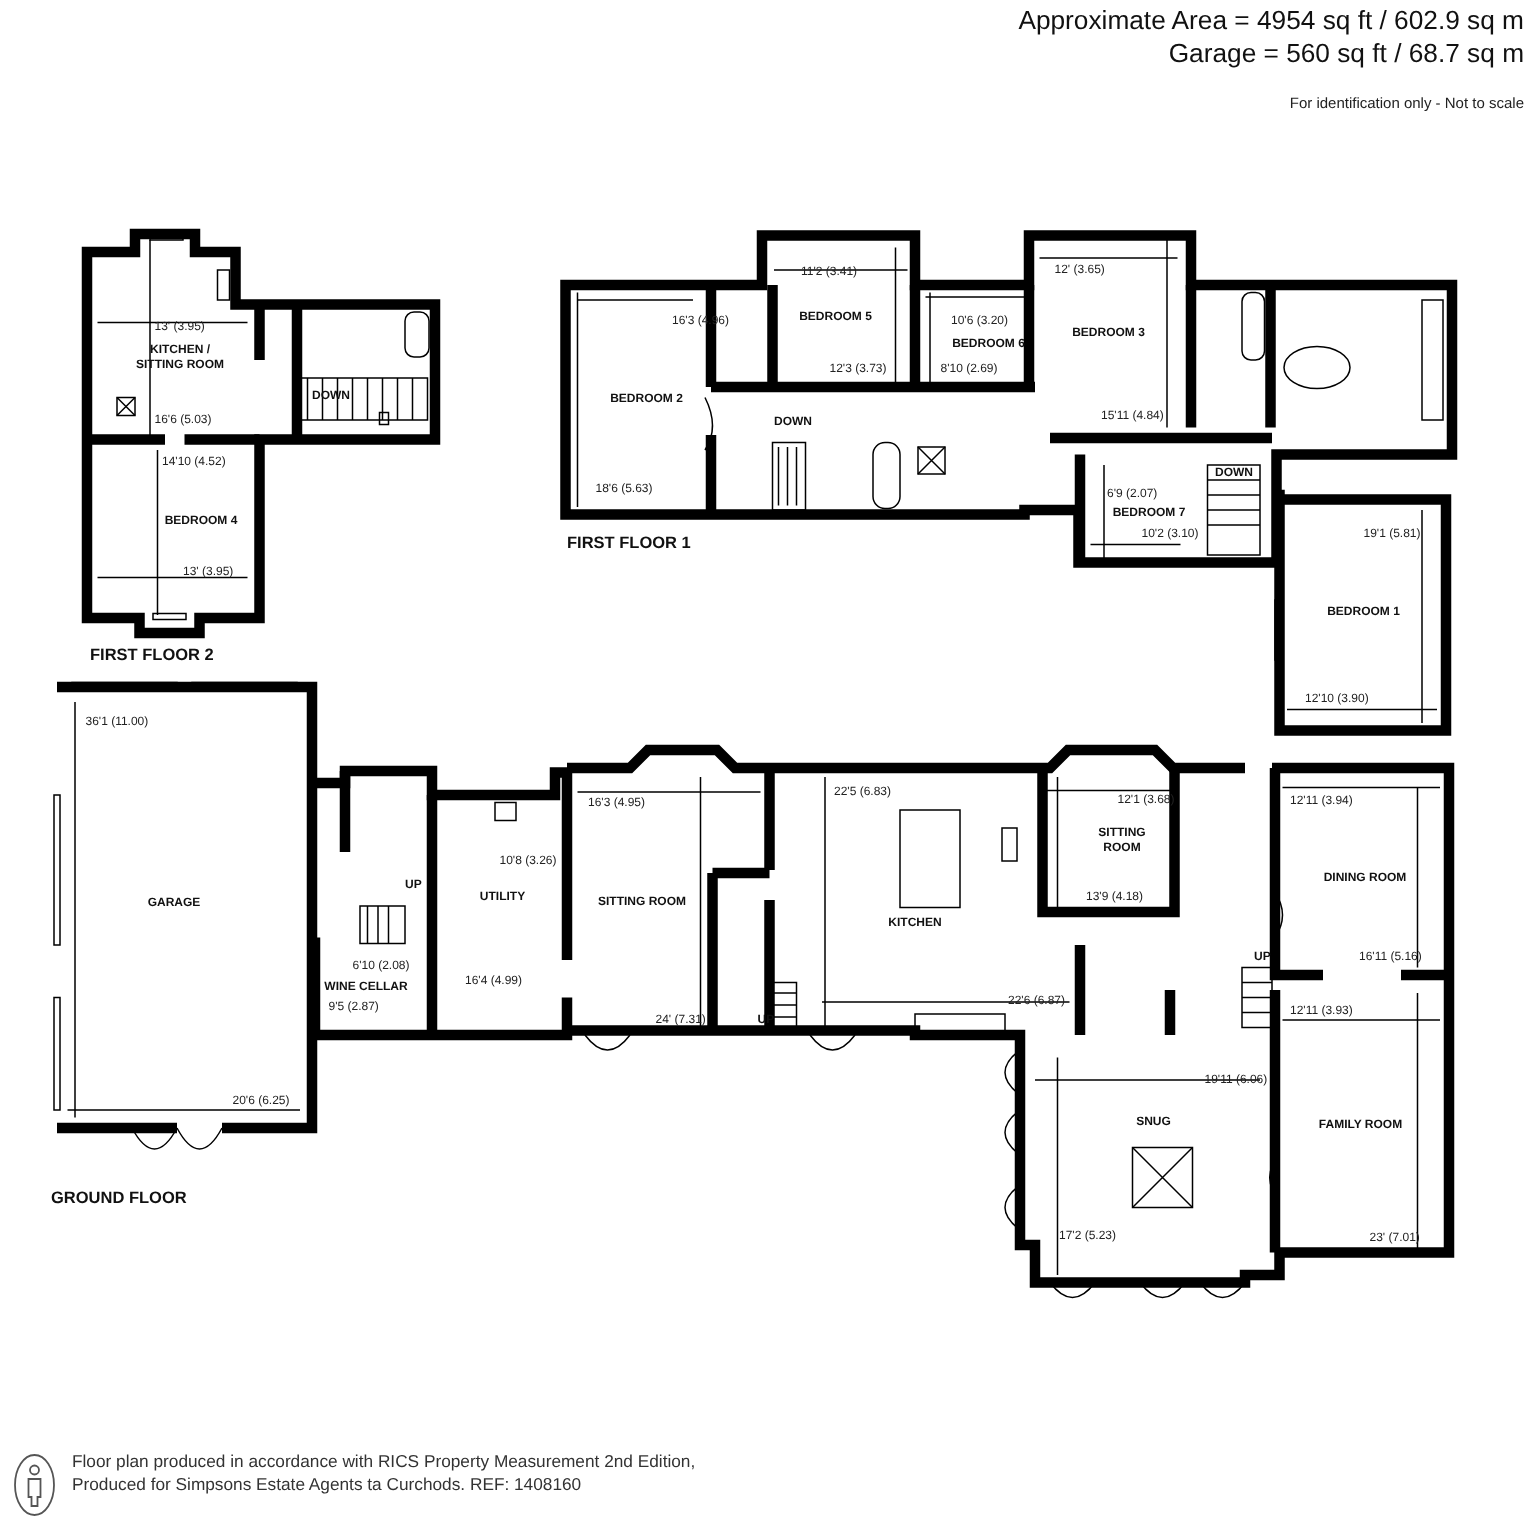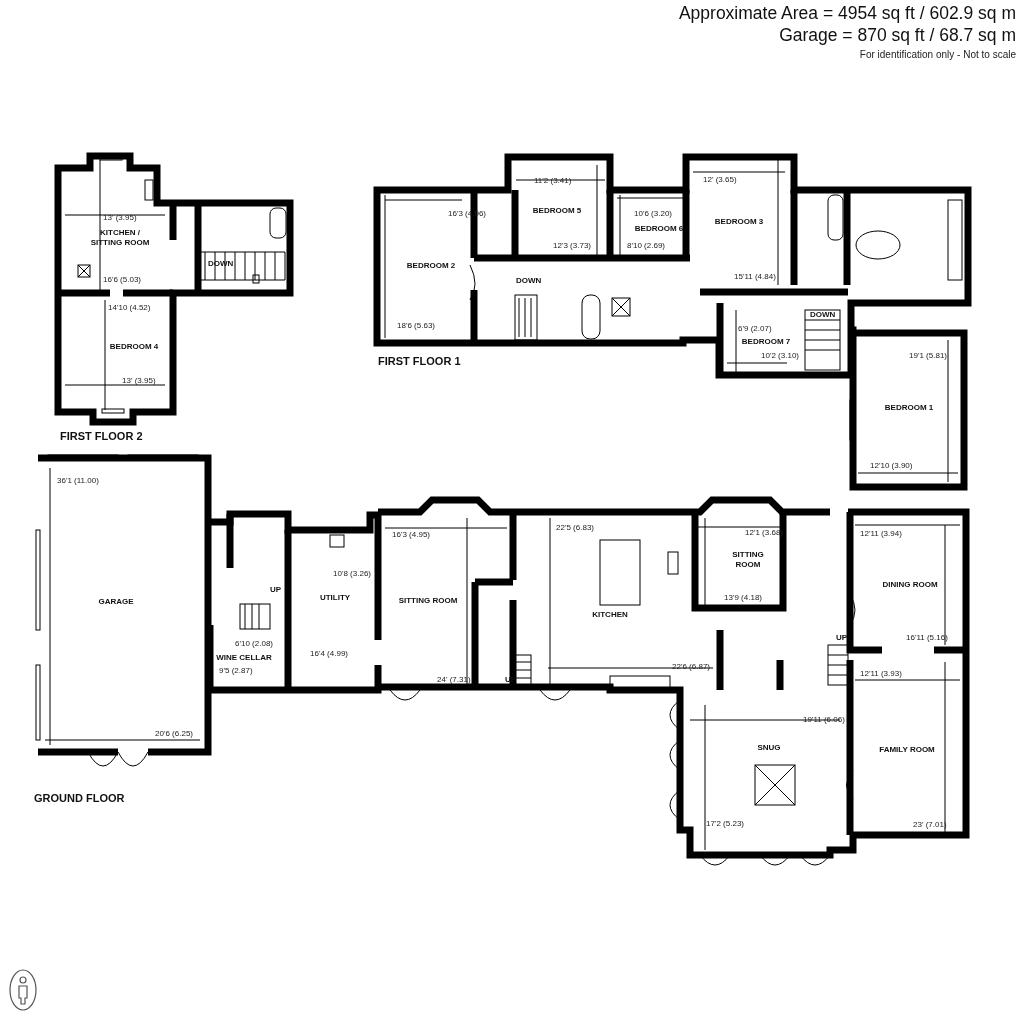--- a/index.html
+++ b/index.html
@@ -1,34 +1,34 @@
 <!DOCTYPE html>
 <html><head>
 <meta charset="utf-8">
 <style>
   html,body{margin:0;padding:0;background:#fff;}
   body{width:1024px;height:1018px;position:relative;overflow:hidden;font-family:"Liberation Sans",sans-serif;color:#000;}
   .areas{position:absolute;right:8px;top:2px;text-align:right;}
   .areas .line{font-size:17.5px;line-height:22px;color:#111;}
-  .areas .note{font-size:10px;margin-top:3px;color:#222;}
+  .areas .note{font-size:10px;margin-top:18px;color:#222;}
   svg#plan{position:absolute;left:0;top:0;}
   .room-label{font-family:"Liberation Sans",sans-serif;font-size:8px;font-weight:bold;fill:#111;}
   .dim{font-family:"Liberation Sans",sans-serif;font-size:8px;fill:#222;}
   .floor-label{font-family:"Liberation Sans",sans-serif;font-size:11px;font-weight:bold;fill:#111;}
   .footer{position:absolute;left:8px;top:968px;display:flex;align-items:flex-start;}
   .footer .icon{width:30px;height:44px;margin-right:10px;}
   .footer .txt{font-size:11.5px;line-height:15px;color:#333;}
   .footer .txt span{display:block;}
 </style>
 </head>
 <body>
 
 <div class="areas">
   <div class="line">Approximate Area = 4954 sq ft / 602.9 sq m</div>
-  <div class="line">Garage = 870 sq ft / 68.7 sq m</div>
+  <div class="line">Garage = 560 sq ft / 68.7 sq m</div>
   <div class="note">For identification only - Not to scale</div>
 </div>
 
 <svg id="plan" width="1024" height="1018" viewBox="0 0 1024 1018">
   <g fill="none" stroke="#000">
 
     <g stroke-width="7" stroke-linejoin="miter">
       <path d="M58 168 H90 V156 H130 V168 H157 V203 H290 V293 H173 V412 H133 V422 H93 V412 H58 Z"></path>
       <path d="M58 293 H110 M123 293 H173"></path>
       <path d="M173 203 V240 M198 203 V293"></path>
@@ -202,14 +202,16 @@
     </g>
 </svg>
 
 <div class="footer">
   <svg class="icon" viewBox="0 0 30 44">
     <ellipse cx="15" cy="22" rx="13" ry="20" fill="none" stroke="#555" stroke-width="1.2"></ellipse>
     <circle cx="15" cy="12" r="3" fill="none" stroke="#555" stroke-width="1.2"></circle>
     <path d="M11 18 H19 V30 H17 V36 H13 V30 H11 Z" fill="none" stroke="#555" stroke-width="1.2"></path>
   </svg>
   <div class="txt">
+    <span>Floor plan produced in accordance with RICS Property Measurement 2nd Edition,</span>
+    <span>Produced for Simpsons Estate Agents ta Curchods.   REF: 1408160</span>
   </div>
 </div>
 
 </body></html>

